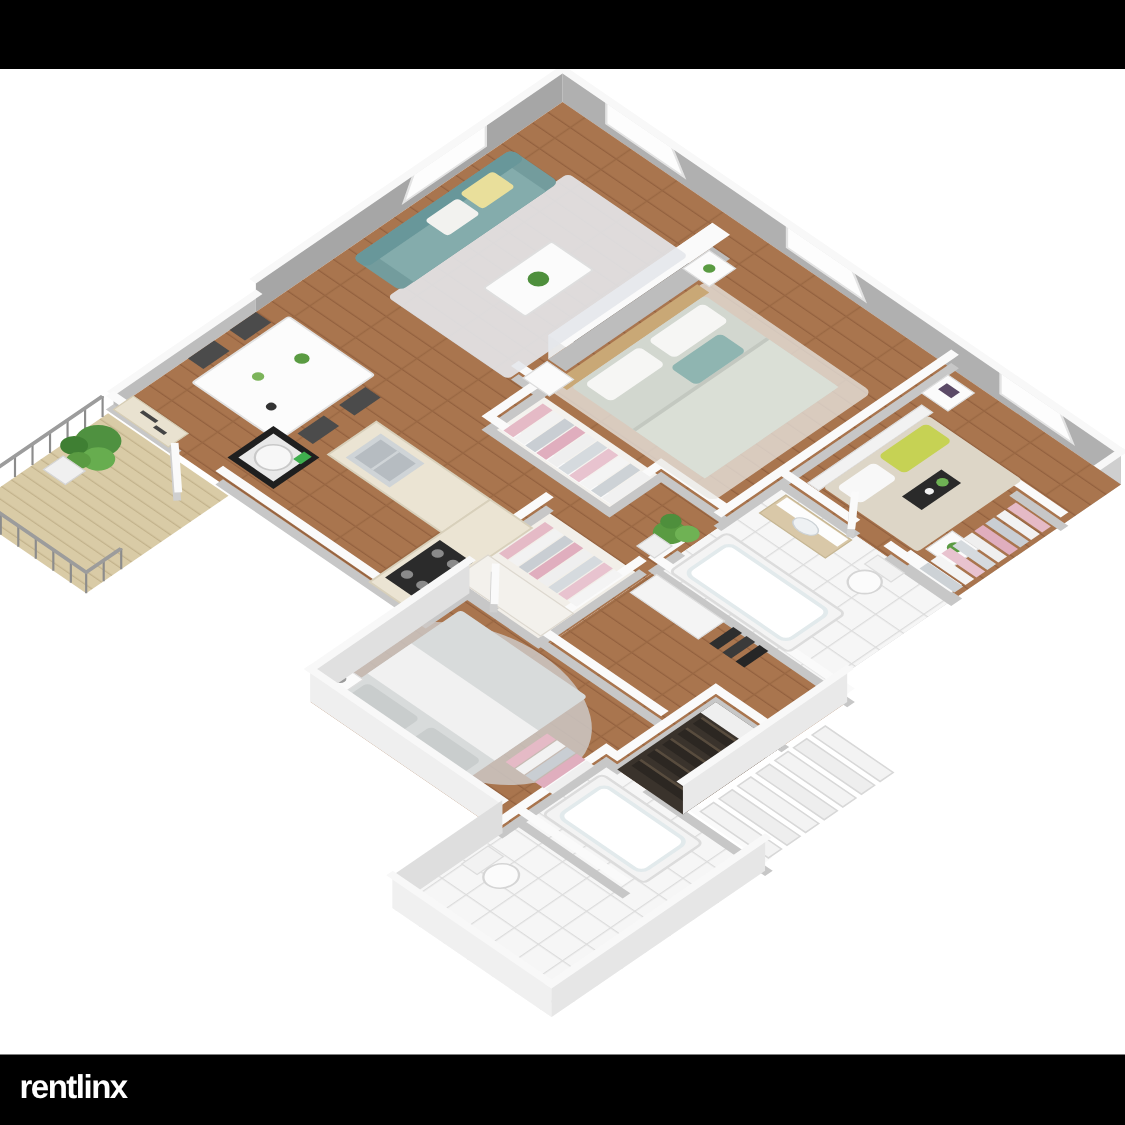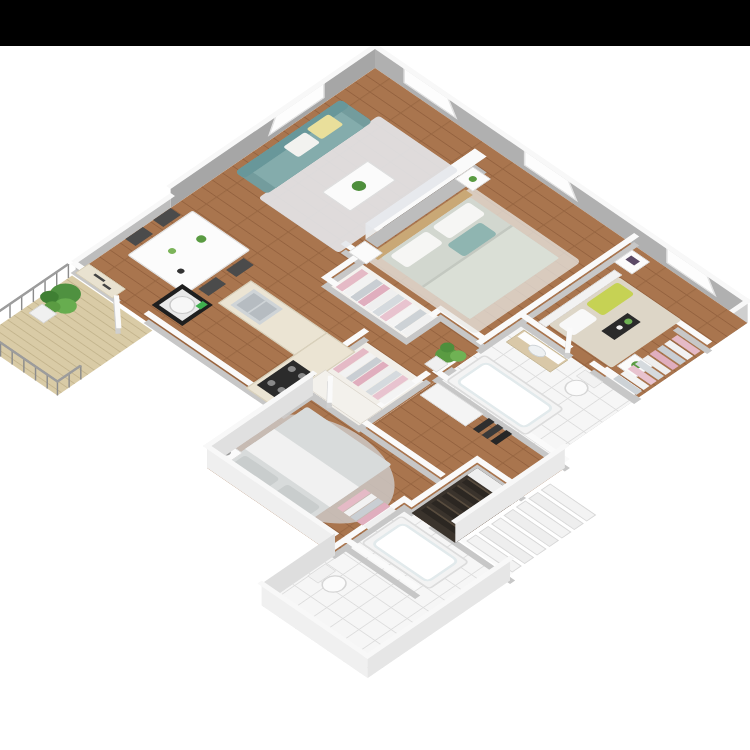--- a/index.html
+++ b/index.html
@@ -350,14 +350,17 @@
         <path d="M307,370 L284,346" stroke="#cfcfcf" stroke-width="5"></path>
         <path d="M302,364 L279,340" stroke="#fafafa" stroke-width="5"></path>
         <path d="M420,157 L400,134" stroke="#cfcfcf" stroke-width="5"></path>
         <path d="M415,151 L395,128" stroke="#fafafa" stroke-width="5"></path>
       </g>
     </g>
   </svg>
   </div>
 
   <div id="bar-top" class="letterbox"></div>
+  <div id="bar-bottom" class="letterbox">
+    <span id="logo">rentlinx</span>
+  </div>
 
 </div>
 
 </body></html>

